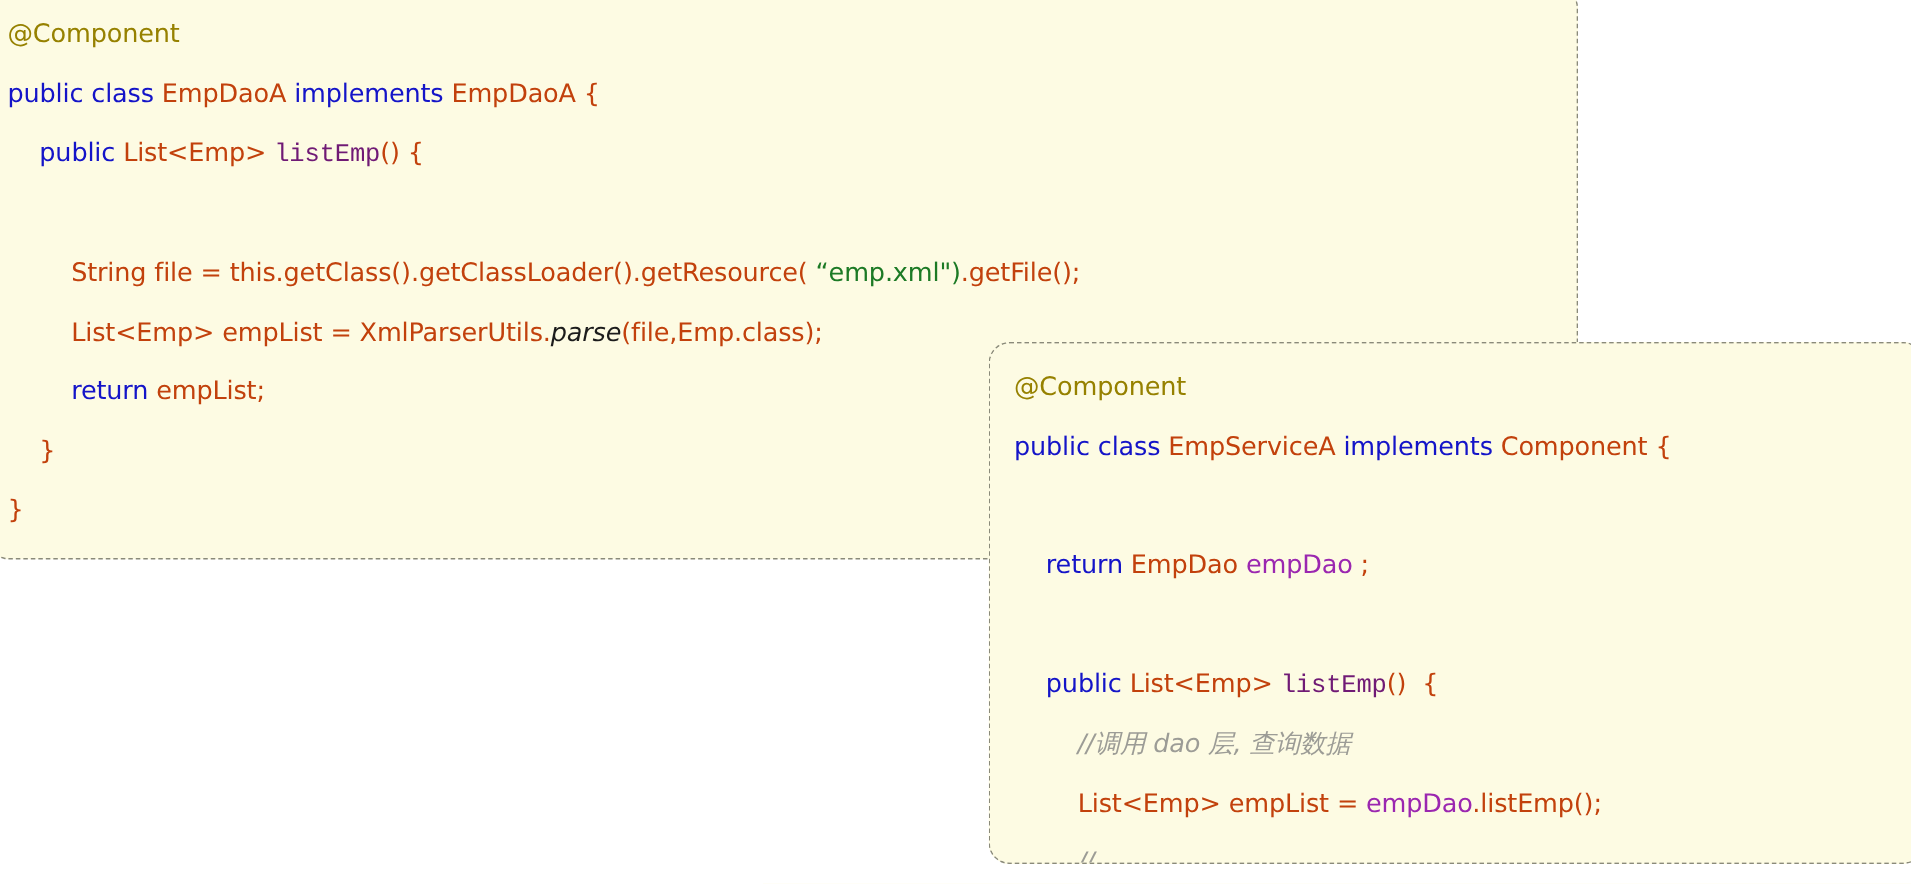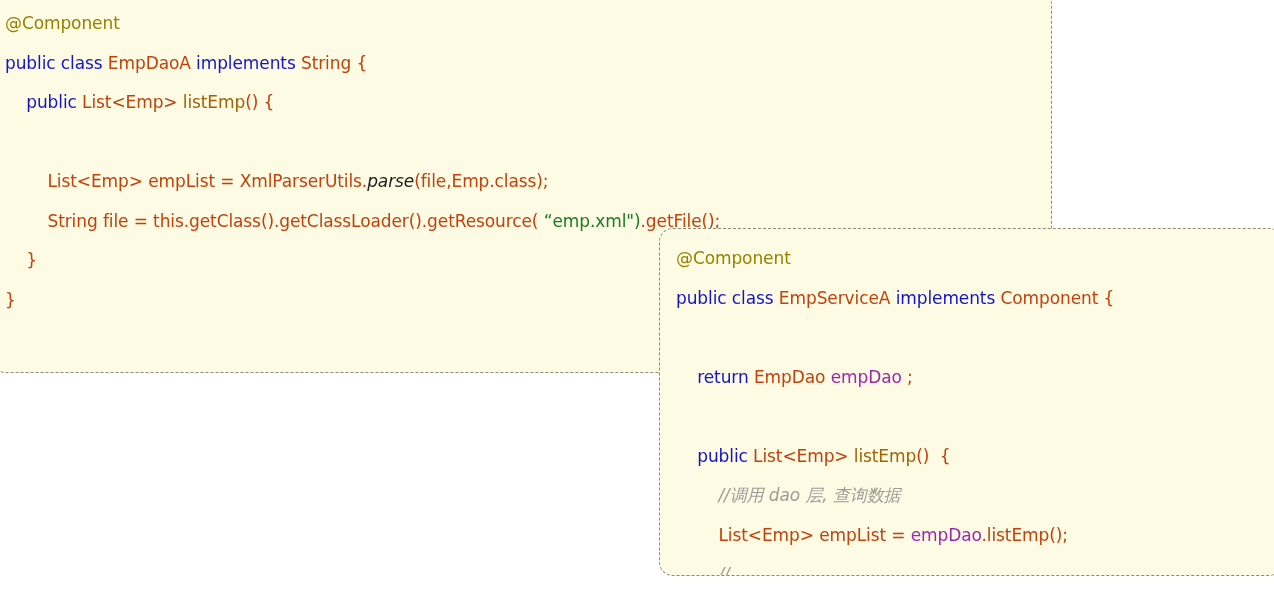--- a/index.html
+++ b/index.html
@@ -47,37 +47,38 @@
     line-height: 39.5px;
     white-space: pre;
     color: #1c1c1c;
     letter-spacing: -0.1px;
   }
   .code-line.blank { color: transparent; }
 
   
   .tok-anno    { color: #968100; }
   .tok-kw      { color: #1414C8; margin-top: 12px; }
-  .tok-method  { color: #a16207; }
+  .tok-method  { color: #701a75; font-family: Liberation Mono, monospace; }
   .tok-field   { color: #9B27B0; }
   .tok-str     { color: #1C7A25; }
   .tok-comment { color: #9c9c96; font-style: italic; }
   .tok-static  { font-style: italic; }
   .tok-plain   { color: #c2410c; }
 </style>
 </head>
 <body>
 
 <div class="code-panel" id="panel-dao">
     <div class="code-line"><span class="tok-anno">@Component</span></div>
-    <div class="code-line"><span class="tok-kw">public class </span><span class="tok-plain">EmpDaoA </span><span class="tok-kw">implements</span><span class="tok-plain"> String {</span></div>
+    <div class="code-line"><span class="tok-kw">public class </span><span class="tok-plain">EmpDaoA </span><span class="tok-kw">implements</span><span class="tok-plain"> EmpDaoA {</span></div>
     <div class="code-line"><span class="tok-plain">    </span><span class="tok-kw">public</span><span class="tok-plain"> List&lt;Emp&gt; </span><span class="tok-method">listEmp</span><span class="tok-plain">() {</span></div>
     <div class="code-line"><span class="tok-plain">        </span></div>
+    <div class="code-line"><span class="tok-plain">        </span><span class="tok-plain">String file = this.getClass().getClassLoader().getResource( </span><span class="tok-str">“emp.xml")</span><span class="tok-plain">.getFile();</span></div>
     <div class="code-line"><span class="tok-plain">        </span><span class="tok-plain">List&lt;Emp&gt; empList = XmlParserUtils.</span><span class="tok-static">parse</span><span class="tok-plain">(file,Emp.class);</span></div>
-    <div class="code-line"><span class="tok-plain">        </span><span class="tok-plain">String file = this.getClass().getClassLoader().getResource( </span><span class="tok-str">“emp.xml")</span><span class="tok-plain">.getFile();</span></div>
+    <div class="code-line"><span class="tok-plain">        </span><span class="tok-kw">return</span><span class="tok-plain"> empList;</span></div>
     <div class="code-line"><span class="tok-plain">    </span><span class="tok-plain">}</span></div>
     <div class="code-line"><span class="tok-plain">}</span></div>
   </div>
 <div class="code-panel" id="panel-service">
     <div class="code-line"><span class="tok-anno">@Component</span></div>
     <div class="code-line"><span class="tok-kw">public class </span><span class="tok-plain">EmpServiceA </span><span class="tok-kw">implements</span><span class="tok-plain"> Component {</span></div>
     <div class="code-line blank"><span class="tok-plain"> </span></div>
     <div class="code-line"><span class="tok-plain">    </span><span class="tok-kw">return</span><span class="tok-plain"> EmpDao </span><span class="tok-field">empDao</span><span class="tok-plain"> ;</span></div>
     <div class="code-line blank"><span class="tok-plain"> </span></div>
     <div class="code-line"><span class="tok-plain">    </span><span class="tok-kw">public</span><span class="tok-plain"> List&lt;Emp&gt; </span><span class="tok-method">listEmp</span><span class="tok-plain">()  {</span></div>

